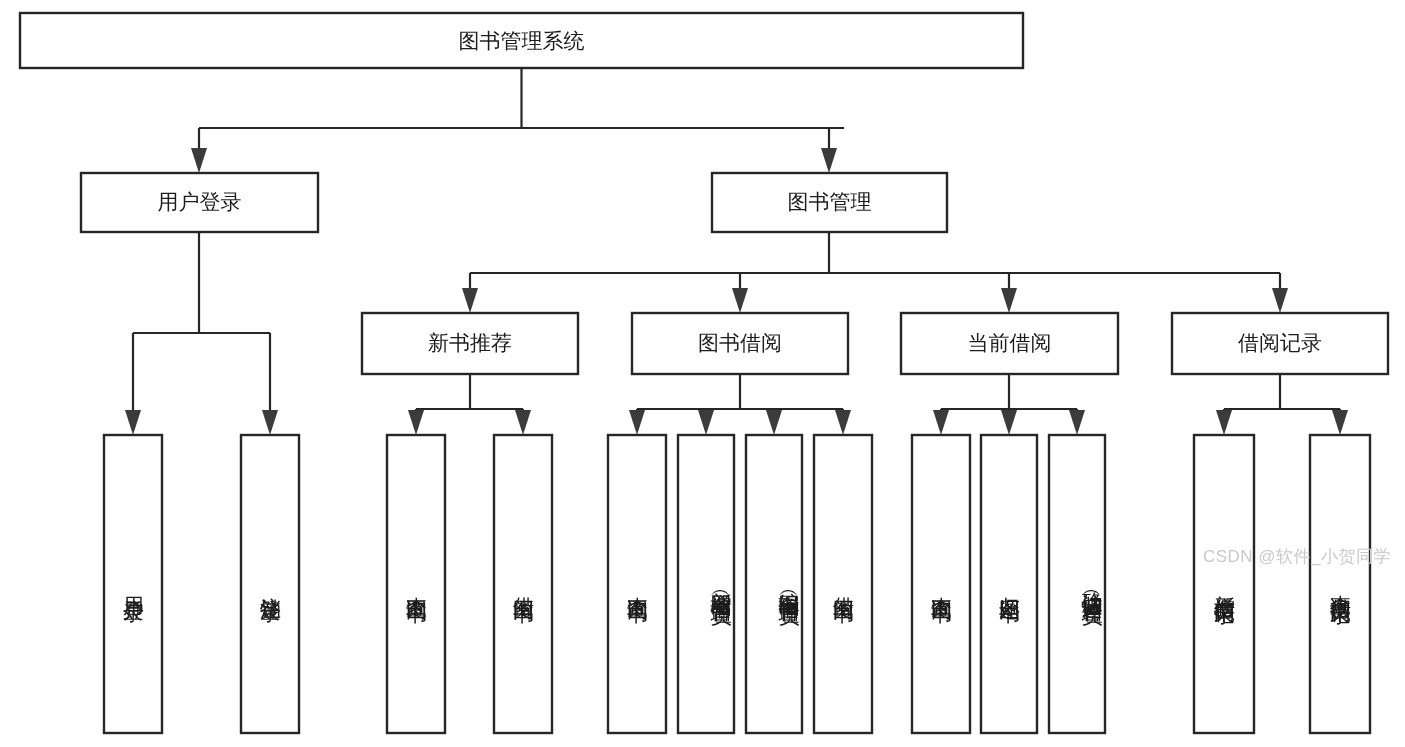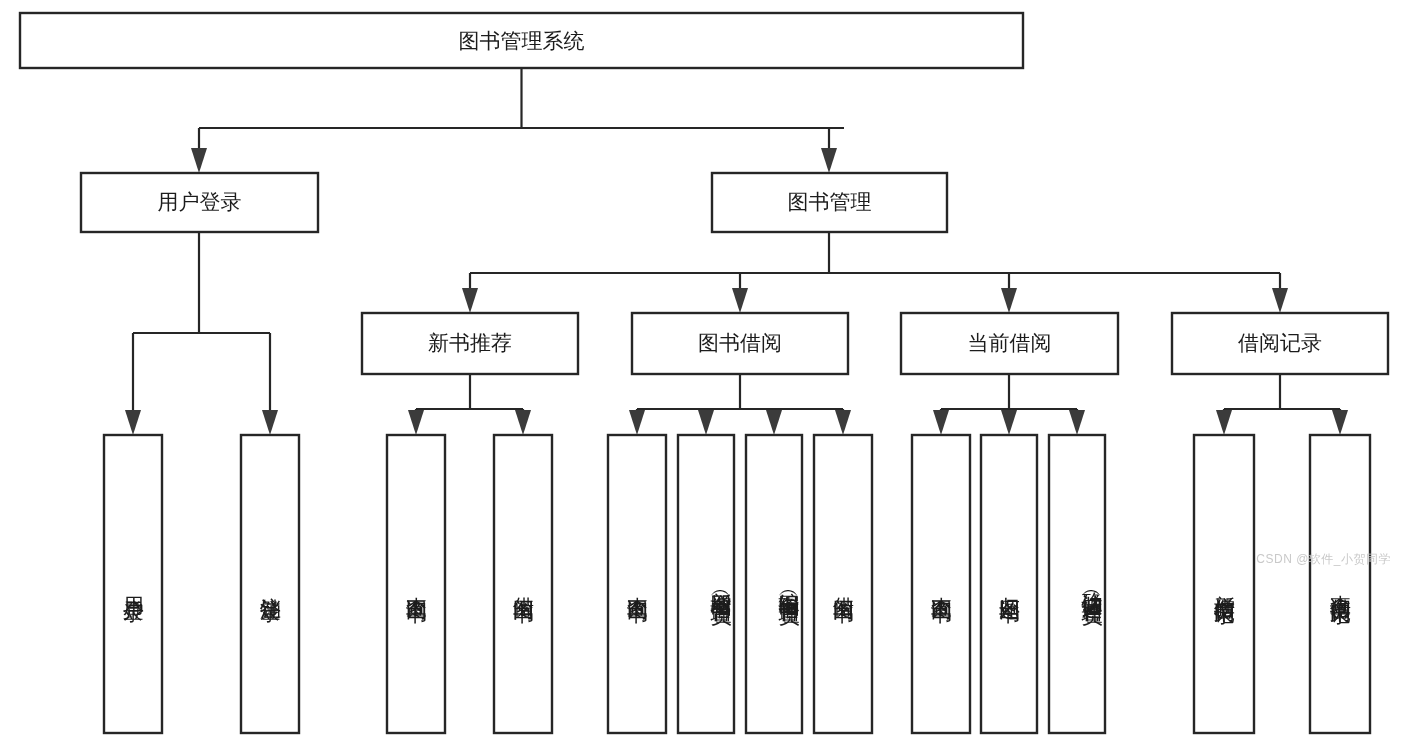--- a/index.html
+++ b/index.html
@@ -61,21 +61,21 @@
     color: #1c1c1c;
     letter-spacing: 2px;
     white-space: nowrap;
     pointer-events: none;
   }
   .watermark {
     position: absolute;
     right: 14px;
     bottom: 6px;
     font-family: "Liberation Sans", "DejaVu Sans", sans-serif;
-    font-size: 12px;
+    font-size: 17px;
     color: #c9c9c9;
     letter-spacing: 0.5px;
     user-select: none;
   }
 </style>
 </head>
 <body>
 
 <div id="diagram-root">
 

